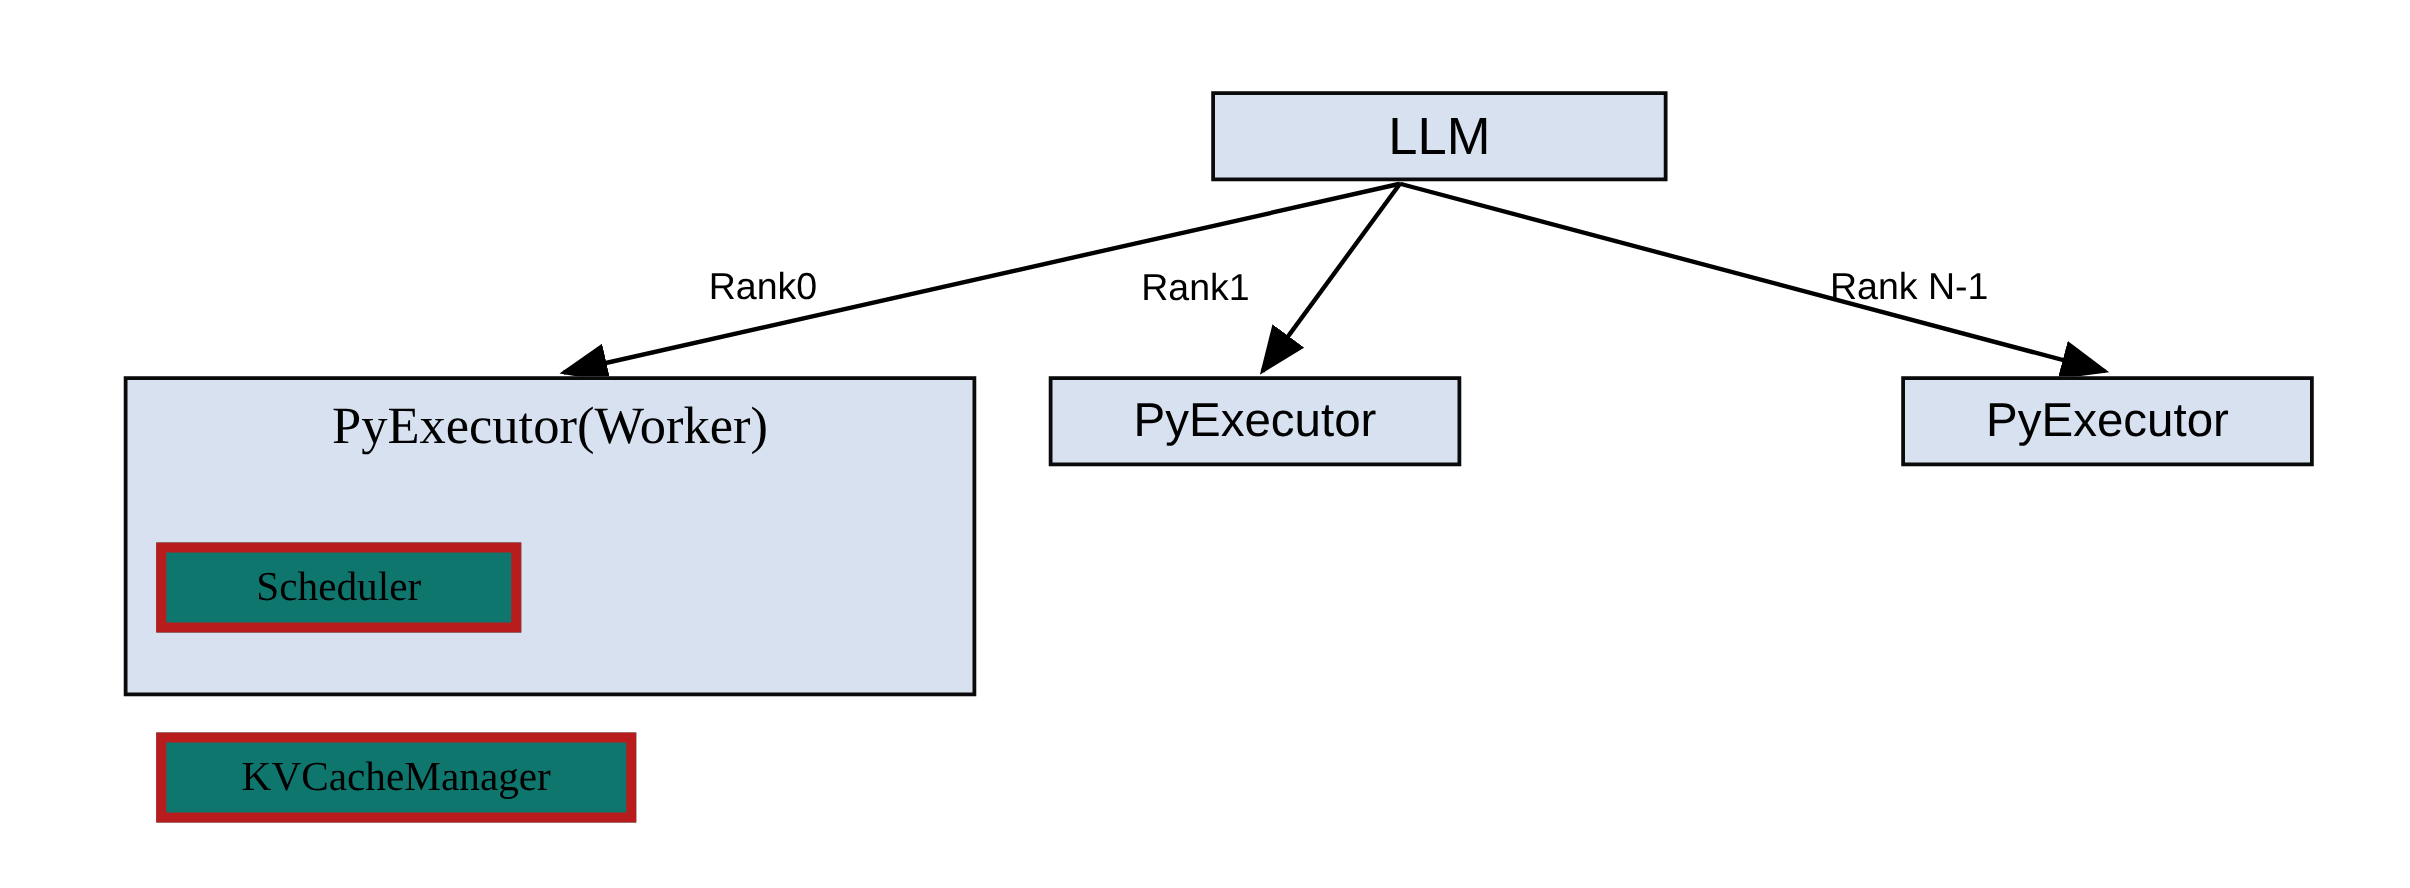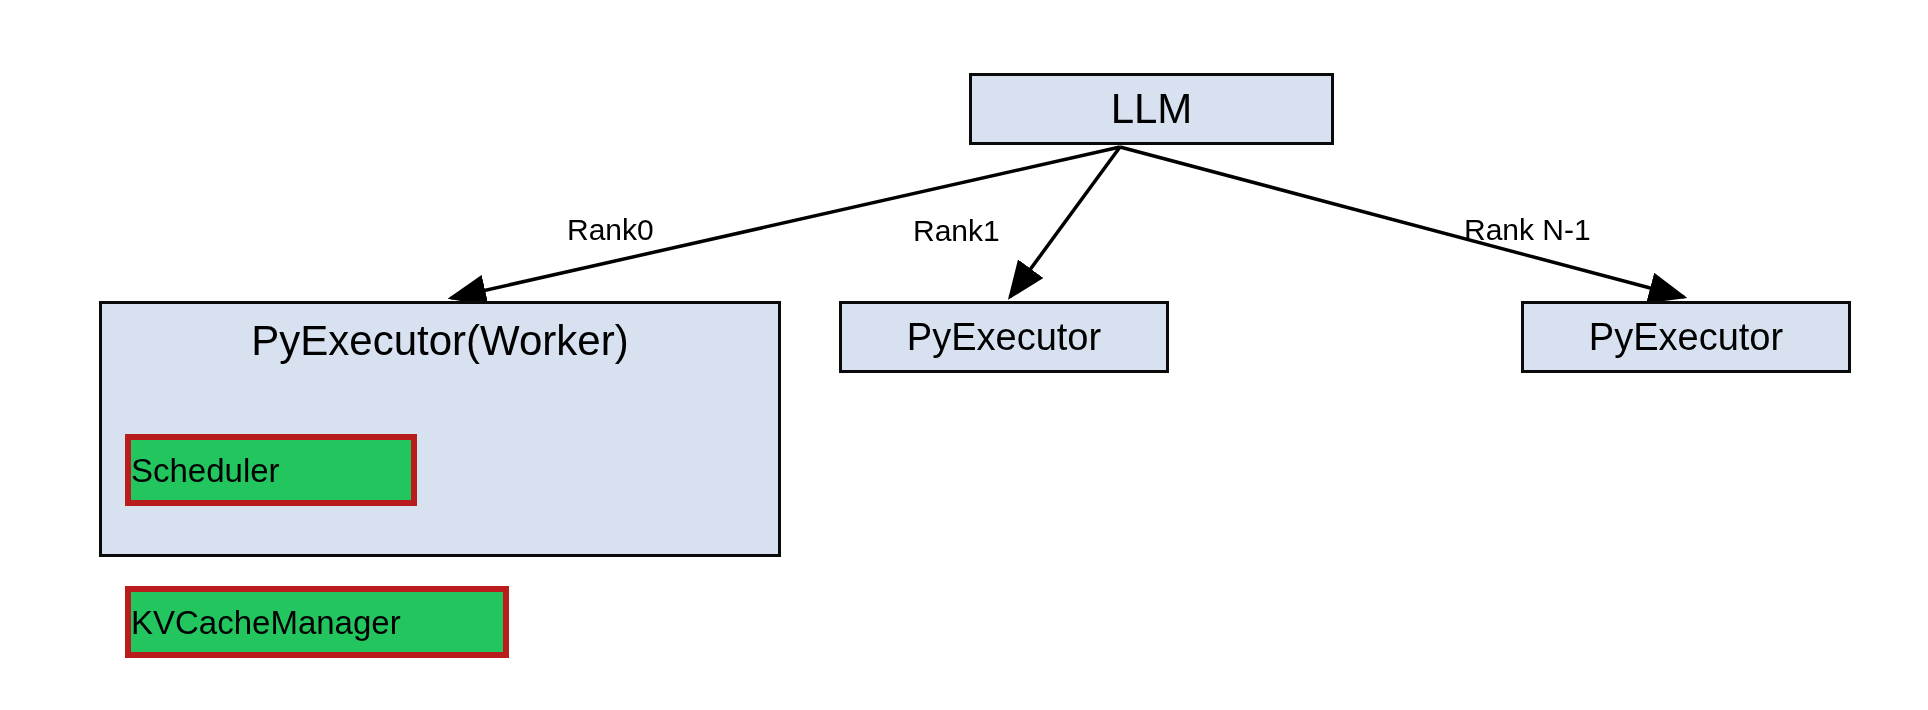--- a/index.html
+++ b/index.html
@@ -50,39 +50,41 @@
     margin-left: 12px;
   }
   
   #node-worker {
     left: 99px;
     top: 301px;
     width: 682px;
     height: 256px;
     display: block;
     padding: 16px;
+    font-family: Liberation Serif, serif;
   }
   #worker-title {
     position: absolute;
     left: 0;
     top: 16px;
     width: 100%;
     text-align: center;
     font-size: 42px;
     line-height: 1;
     color: #000000;
   }
   
   .subnode {
     position: absolute;
     box-sizing: border-box;
-    background: #22c55e;
-    border: 6px solid #b91c1c;
+    background: #0f766e;
+    border: 8px solid #b91c1c;
     display: flex;
     align-items: center;
+    justify-content: center;
     font-size: 33px;
     line-height: 1;
     color: #000000;
     white-space: nowrap;
   }
   #node-scheduler {
     left: 23px;
     top: 130px;
     width: 292px;
     height: 72px;

